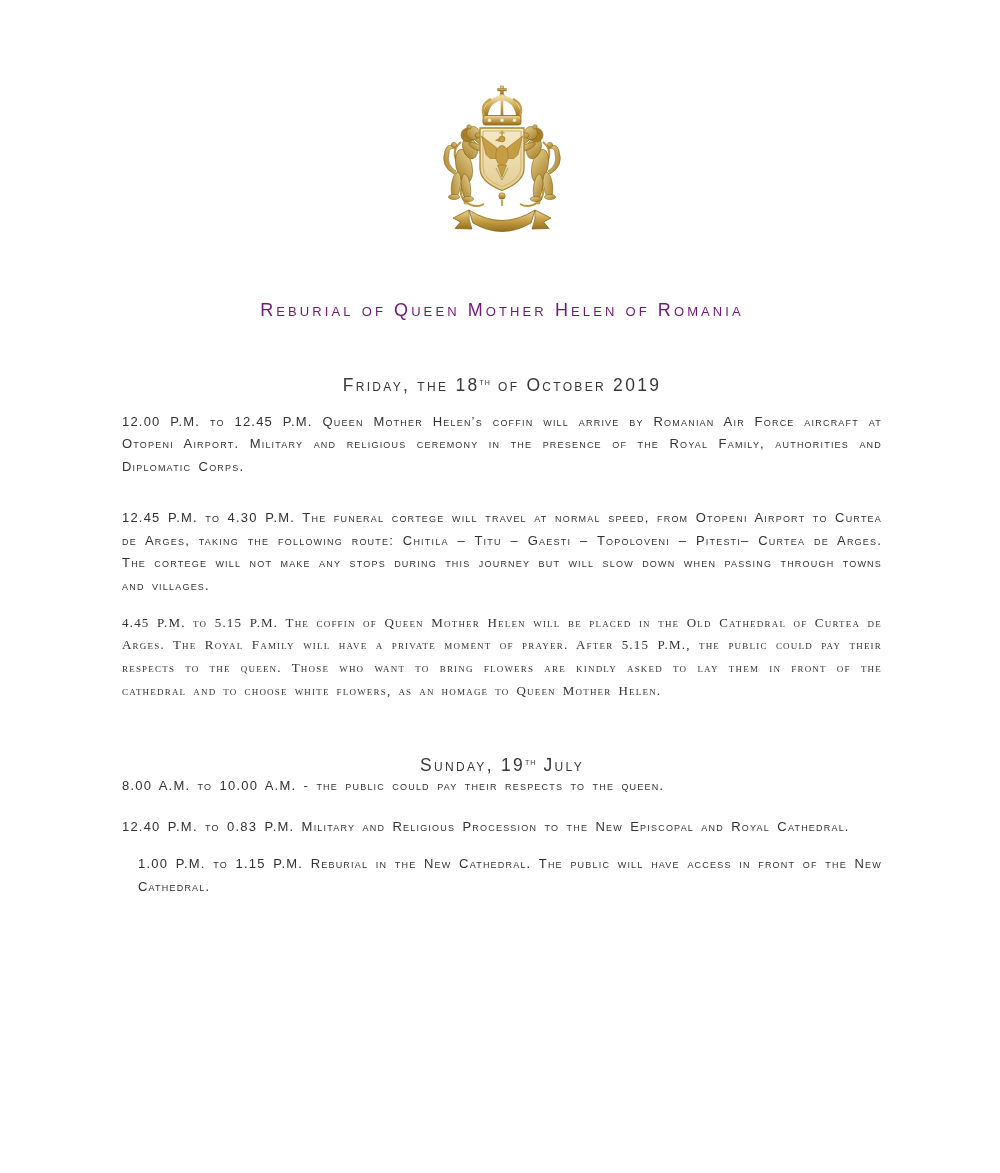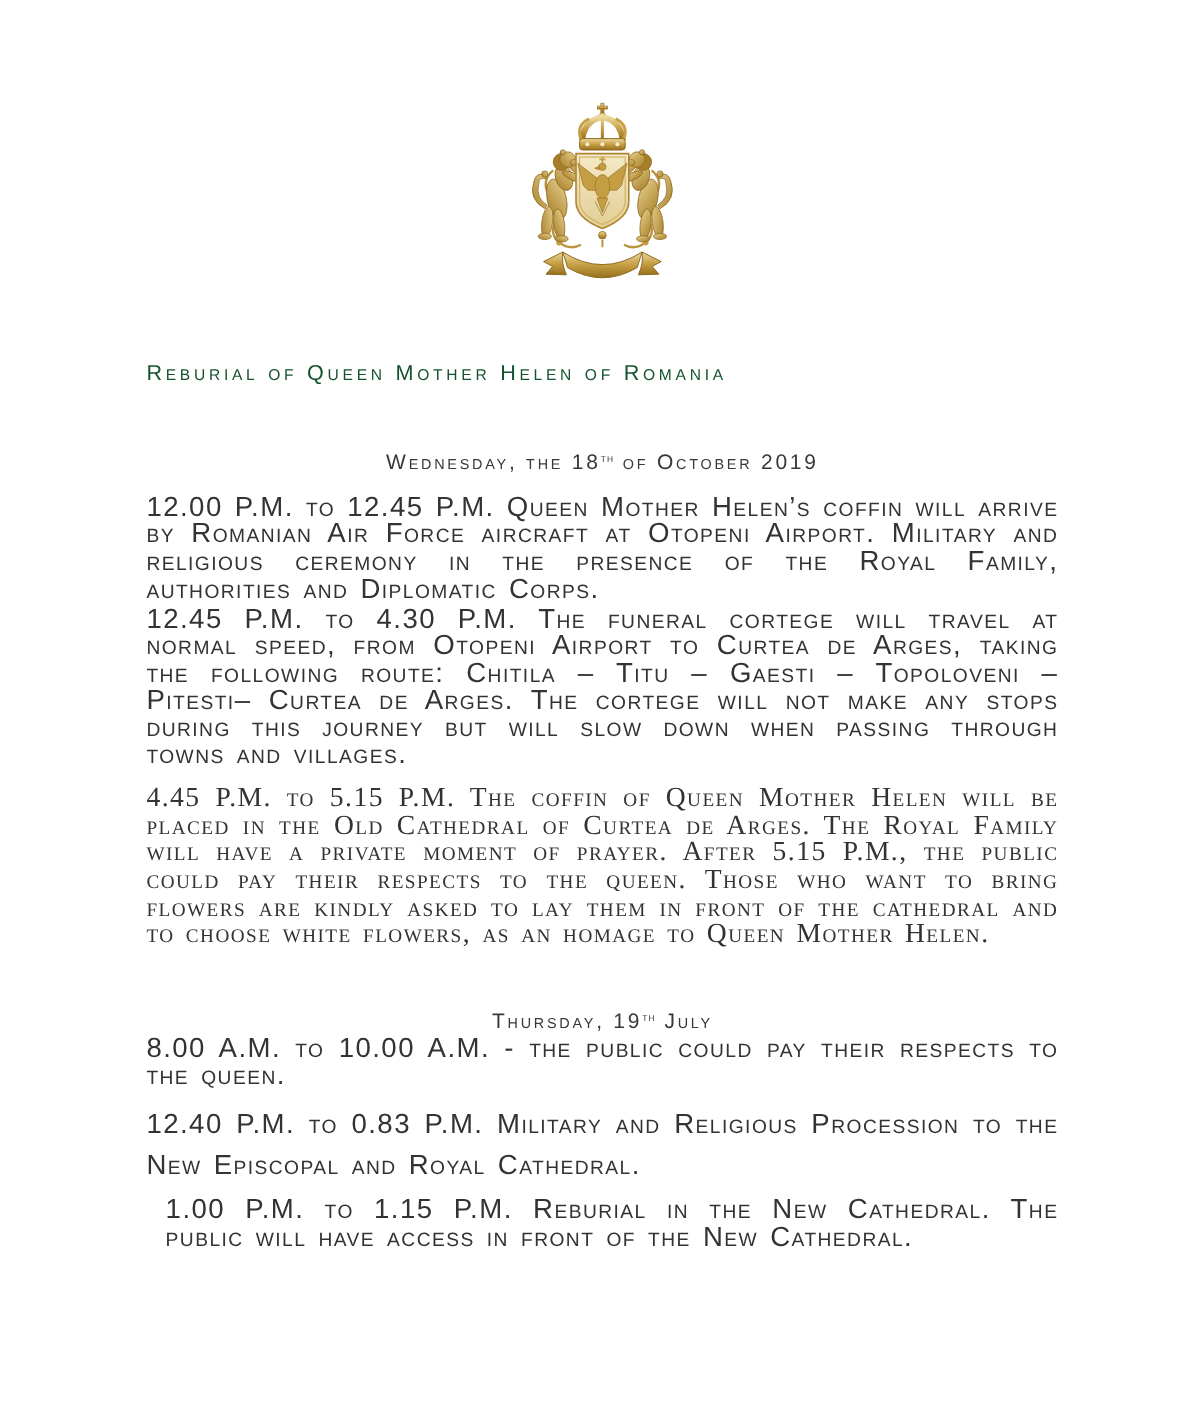--- a/index.html
+++ b/index.html
@@ -15,54 +15,55 @@
     background: #ffffff;
     padding: 0 118px 60px 122px;
   }
   .crest-wrap {
     padding-top: 84px;
     text-align: center;
   }
   .crest-wrap svg { display: inline-block; }
   .doc-title {
     margin-top: 47px;
+    text-align: center;
     font-variant: small-caps;
     font-weight: normal;
     font-size: 18px;
     letter-spacing: 3.1px;
-    color: #14532d;
+    color: #701a75;
     line-height: 22px;
   }
   .date-heading {
     text-align: center;
     font-variant: small-caps;
     font-weight: normal;
     font-size: 17.5px;
     letter-spacing: 2.3px;
     color: #383838;
     line-height: 22px;
   }
   .date-heading.h-friday { margin-top: 49px; }
   .date-heading.h-saturday { margin-top: 47px; }
   .ord {
     font-size: 0.6em;
     vertical-align: 0.55em;
     letter-spacing: 1px;
   }
   .doc-body p {
     font-variant: small-caps;
-    font-size: 23px;
+    font-size: 13px;
     letter-spacing: 1.2px;
     word-spacing: 2.5px;
     line-height: 22.7px;
     text-align: justify;
     color: #333333;
   }
   p.sp-15 { margin-top: 15px; }
-  p.sp-11 { margin-top: 2px; }
+  p.sp-11 { margin-top: 28px; }
   p.sp-14 { margin-top: 14px; font-family: Liberation Serif, serif; }
   p.sp-16 { }
   p.sp-12 { margin-top: 12px; }
   p.sp-9  { margin-top: 9px; margin-left: 16px; }
   p.loose { line-height: 34px; }
 </style>
 </head>
 <body>
 
 <div class="page">
@@ -171,26 +172,26 @@
         <path d="M108 126 L124 134 L116.5 138 L122 144.5 L105 145 Q109.5 135 108 126 Z"></path>
         <path d="M42 126 Q75 147 108 126 L104 139 Q75 156 46 139 Z"></path>
       </g>
     </svg>
   </div>
 
   <h1 class="doc-title">Reburial of Queen Mother Helen of Romania</h1>
 
   <div class="doc-body">
 
-    <h2 class="date-heading h-friday"><span>Wednesday, the 18</span><sup class="ord">th</sup><span> of October 2019</span></h2>
+    <h2 class="date-heading h-friday"><span>Friday, the 18</span><sup class="ord">th</sup><span> of October 2019</span></h2>
 
     <p class="sp-15">12.00 P.M. to 12.45 P.M. Queen Mother Helen’s coffin will arrive by Romanian Air Force aircraft at Otopeni Airport. Military and religious ceremony in the presence of the Royal Family, authorities and Diplomatic Corps.</p>
     <p class="sp-11">12.45 P.M. to 4.30 P.M. The funeral cortege will travel at normal speed, from Otopeni Airport to Curtea de Arges, taking the following route: Chitila – Titu – Gaesti – Topoloveni – Pitesti– Curtea de Arges. The cortege will not make any stops during this journey but will slow down when passing through towns and villages.</p>
     <p class="sp-14">4.45 P.M. to 5.15 P.M. The coffin of Queen Mother Helen will be placed in the Old Cathedral of Curtea de Arges. The Royal Family will have a private moment of prayer. After 5.15 P.M., the public could pay their respects to the queen. Those who want to bring flowers are kindly asked to lay them in front of the cathedral and to choose white flowers, as an homage to Queen Mother Helen.</p>
 
-    <h2 class="date-heading h-saturday"><span>Thursday, 19</span><sup class="ord">th</sup><span> July</span></h2>
+    <h2 class="date-heading h-saturday"><span>Sunday, 19</span><sup class="ord">th</sup><span> July</span></h2>
 
     <p class="sp-16">8.00 A.M. to 10.00 A.M. - the public could pay their respects to the queen.</p>
     <p class="sp-12 loose">12.40 P.M. to 0.83 P.M. Military and Religious Procession to the New Episcopal and Royal Cathedral.</p>
     <p class="sp-9">1.00 P.M. to 1.15 P.M. Reburial in the New Cathedral. The public will have access in front of the New Cathedral.</p>
 
   </div>
 </div>
 
 </body></html>

